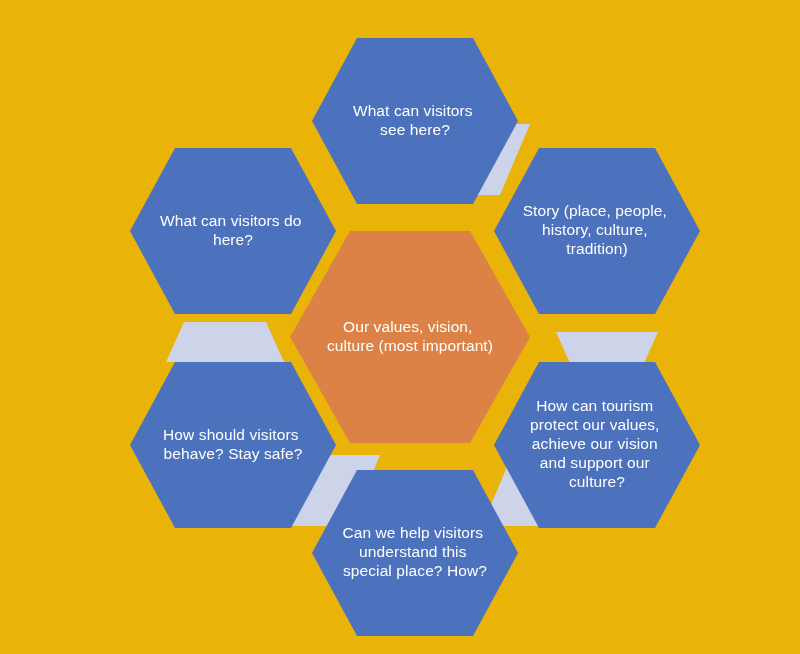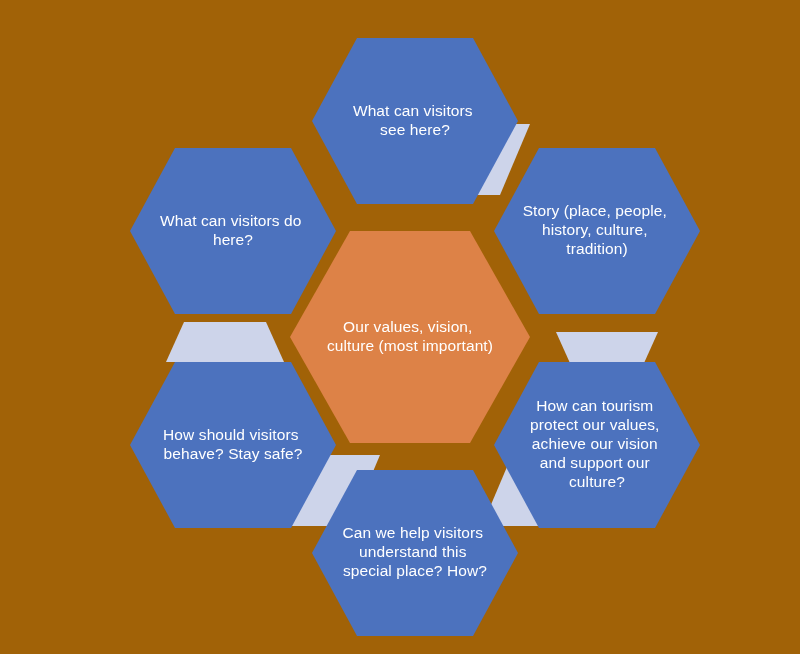--- a/index.html
+++ b/index.html
@@ -33,21 +33,21 @@
     font-weight: 400;
     letter-spacing: 0.1px;
   }
   .hex-label tspan { text-anchor: middle; }
   .hex-shape { stroke: none; }
   .connector-shape { stroke: none; }
 </style>
 </head>
 <body>
 
-<div id="diagram-root" style="background: #a16207;">
+<div id="diagram-root" style="background: #eab308;">
   <svg class="hex-canvas" viewBox="0 0 800 654" xmlns="http://www.w3.org/2000/svg">
 
     <g>
       <polygon class="connector-shape" id="c-top-topright" points="468,124 530,124 500,195 438,195" fill="#CDD4EA"></polygon>
       <polygon class="connector-shape" id="c-topright-bottomright" points="556,332 658,332 640,372 574,372" fill="#CDD4EA"></polygon>
       <polygon class="connector-shape" id="c-bottomright-bottom" points="512,455 574,455 544,526 482,526" fill="#CDD4EA"></polygon>
       <polygon class="connector-shape" id="c-bottom-bottomleft" points="318,455 380,455 350,526 288,526" fill="#CDD4EA"></polygon>
       <polygon class="connector-shape" id="c-bottomleft-topleft" points="184,322 266,322 284,362 166,362" fill="#CDD4EA"></polygon>
     </g>
 

